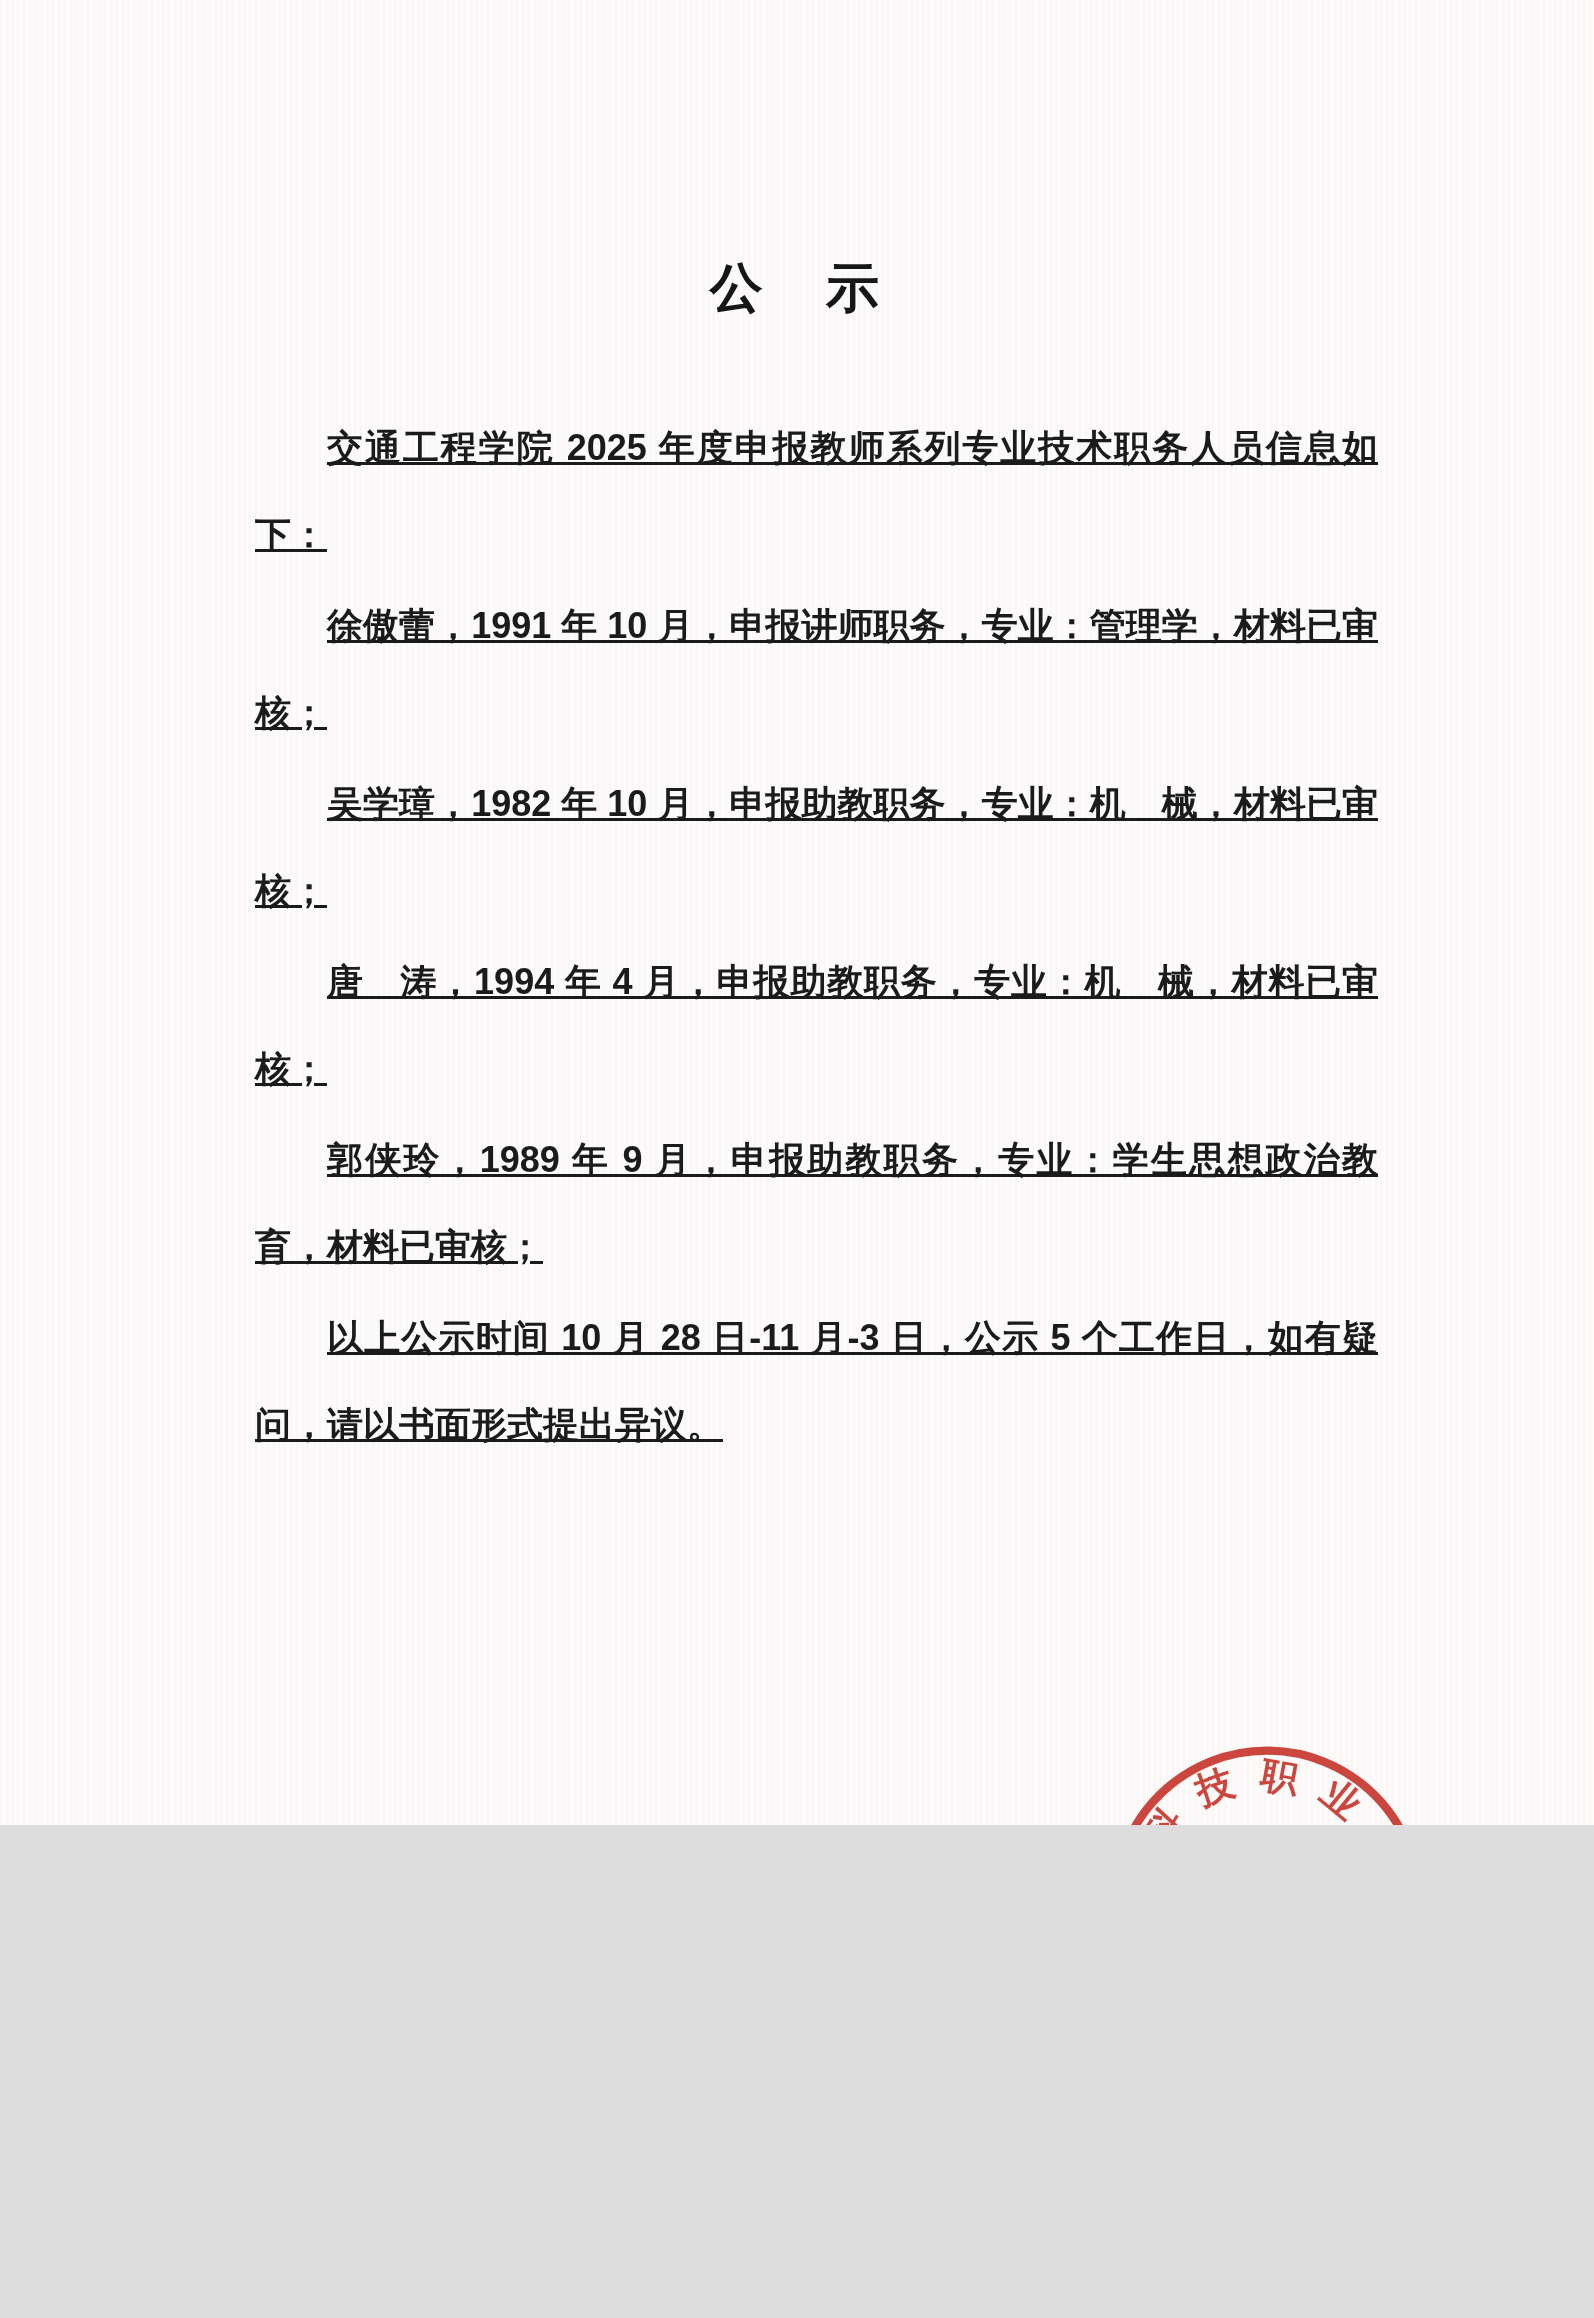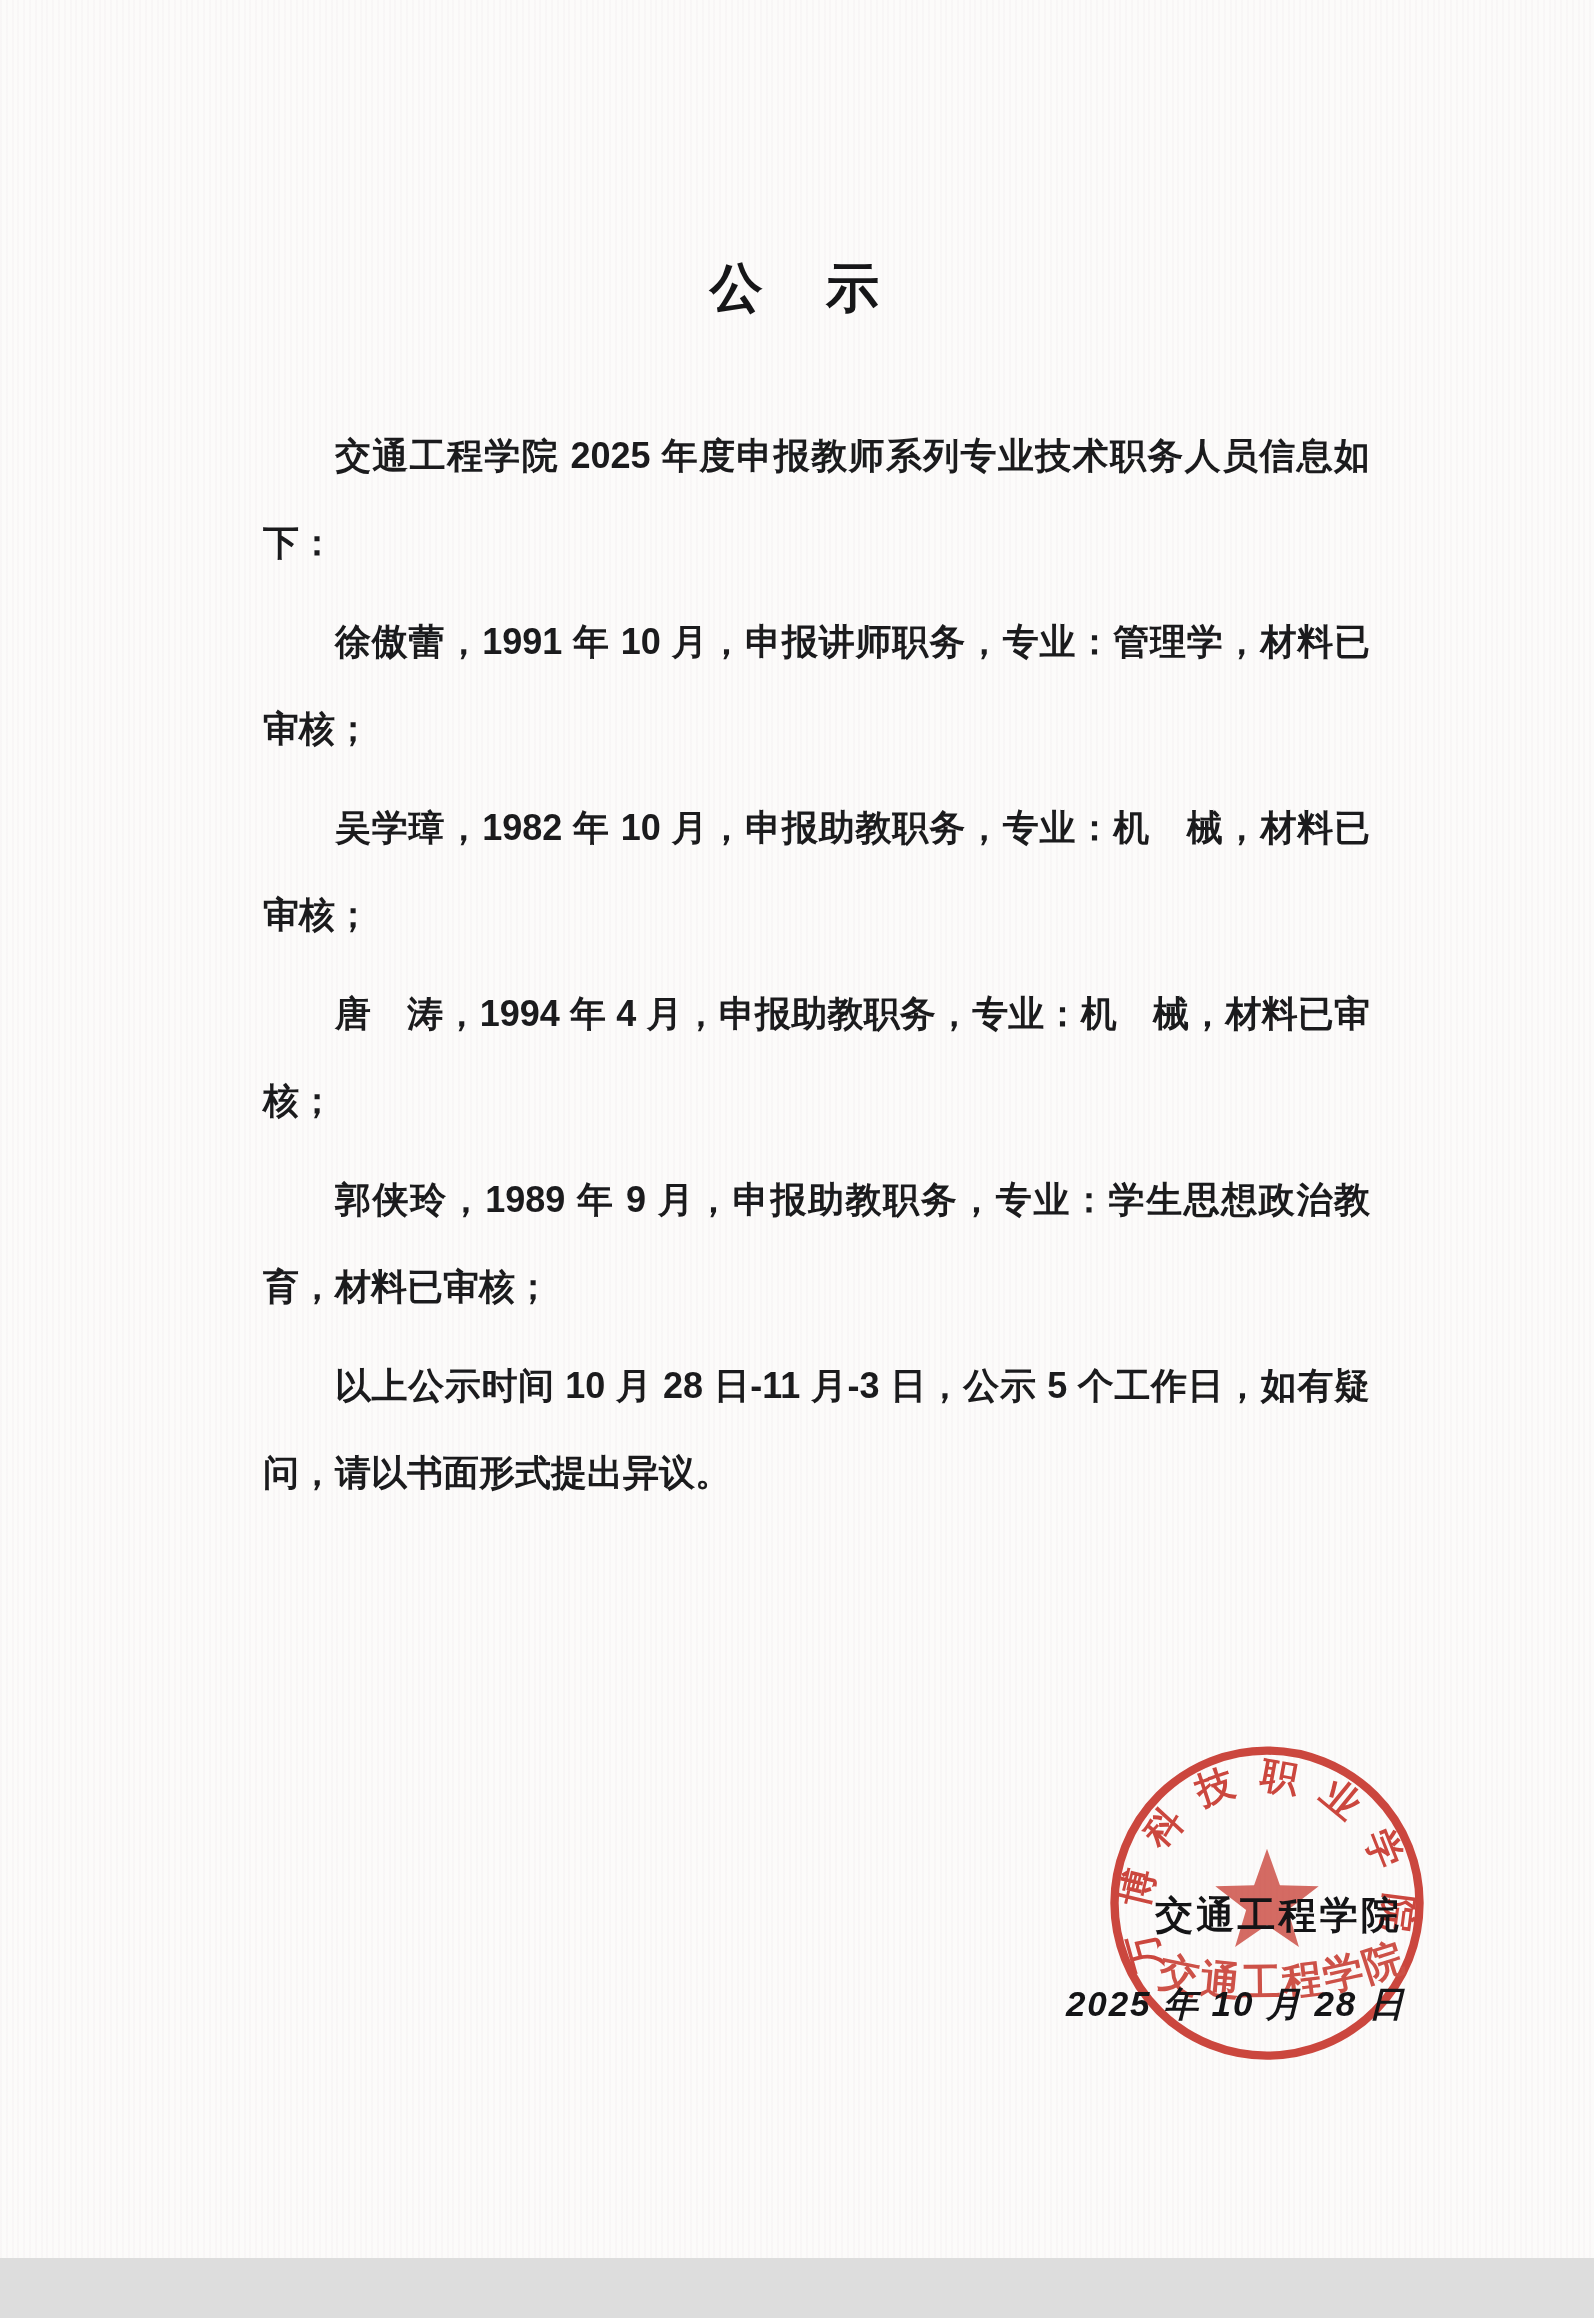--- a/index.html
+++ b/index.html
@@ -1,18 +1,18 @@
 <!DOCTYPE html>
 <html style="font-size:10.4px"><head>
 <meta charset="utf-8">
 <style>
   html,body{margin:0;padding:0;background:#ddd;}
   .page{
     position:relative;
-    width:1594px;height:2258px;
+    width:1594px;height:1825px;
     background:#fcfbfa;
     overflow:hidden;
     font-family:"Liberation Sans","DejaVu Sans",sans-serif;
     color:#1b1b1d;
   }
   .paper-noise{
     position:absolute;inset:0;
     background:
       repeating-linear-gradient(90deg, rgba(233,225,230,.18) 0 1.9px, rgba(255,255,255,0) 1.9px 5.8px);
     pointer-events:none;
@@ -23,21 +23,21 @@
     font-size:53px;font-weight:700;
     letter-spacing:5.2px;
     color:#161618;
   }
   .body-text{
     position:absolute;left:251px;top:400px;width:1131px;
     font-size:36px;line-height:87px;font-weight:600;
     text-align:justify;
     color:#1b1b1d;
   }
-  .body-text p{margin:12px;text-indent:2em;}
+  .body-text p{margin:4px;text-indent:2em;text-decoration:underline;}
   .sig-dept{
     position:absolute;left:1155px;top:1890px;
     font-size:38px;font-weight:600;letter-spacing:3.2px;
     color:#141416;z-index:3;white-space:nowrap;
   }
   .sig-date{
     position:absolute;left:1066px;top:1981px;
     font-size:35px;font-weight:600;letter-spacing:1.9px;
     color:#141416;z-index:3;white-space:nowrap;font-style:italic;
   }

